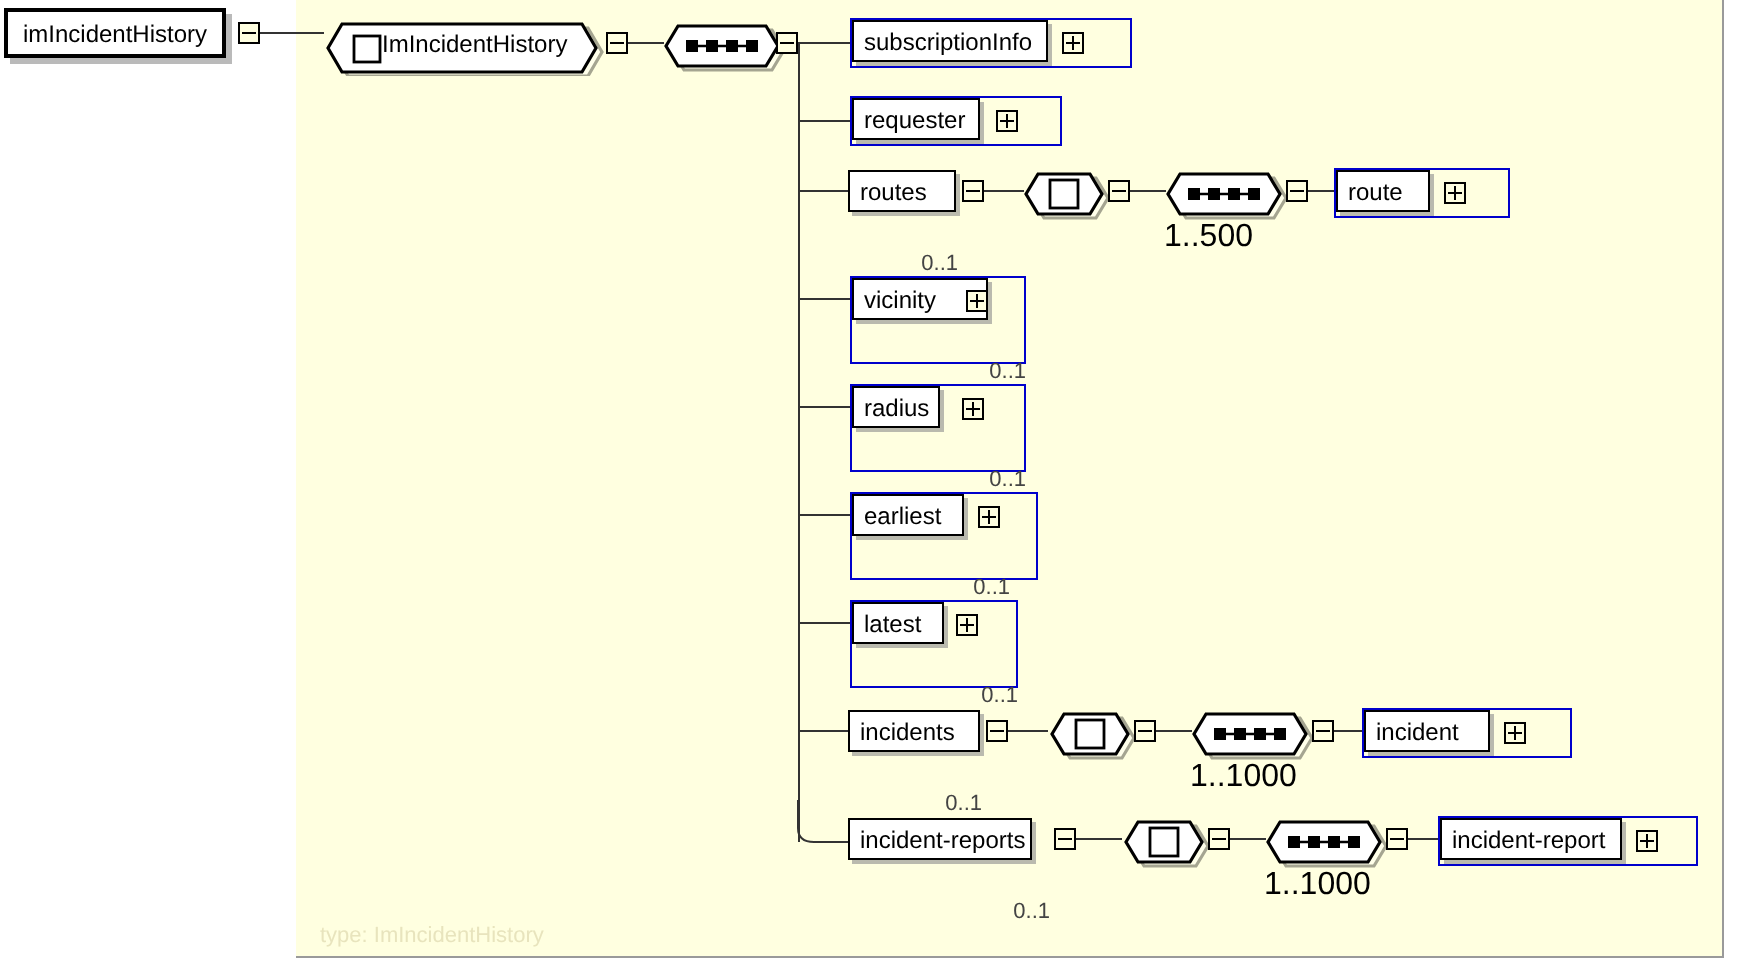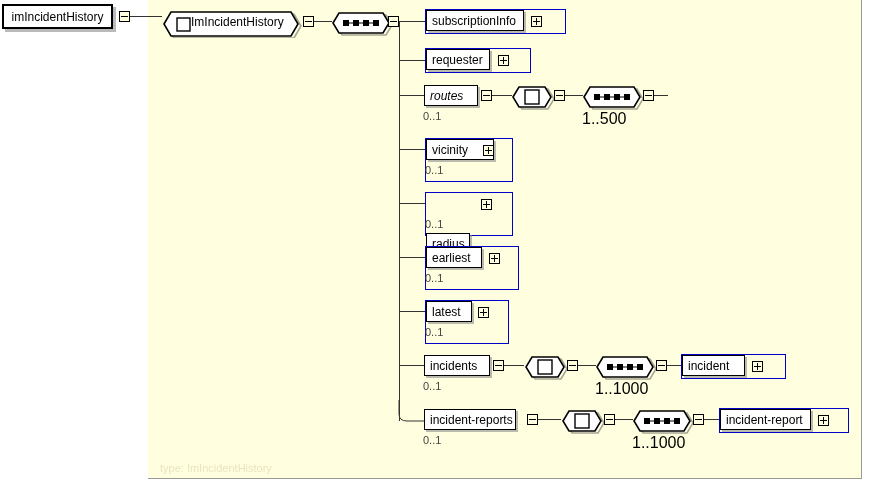--- a/index.html
+++ b/index.html
@@ -83,22 +83,22 @@
     padding: 0 5px;
     font-size: 12px;
     color: #000000;
     white-space: nowrap;
     box-shadow: 2px 2px 0 rgba(140,140,140,0.6);
   }
   .node .card {
     position: absolute;
     left: 0;
     width: 100%;
-    top: 26px;
-    text-align: left;
+    top: 42px;
+    text-align: right;
     font-size: 11px;
     color: #444444;
     white-space: nowrap;
   }
   
   .toggle {
     position: absolute;
     width: 11px;
     height: 11px;
     background: #ffffe0;
@@ -220,21 +220,21 @@
   </div>
 
   <div class="node" style="left:425px; top:9px; width:141px; height:25px;">
     <div class="frame blue" style="width:141px; height:25px;"></div>
     <div class="labelbox" style="width:98px;">subscriptionInfo</div>
     <div class="toggle plus" style="left:106px; top:7px;"></div>
   </div>
 
   <div class="node" style="left:423px; top:84px; width:56px; height:23px;">
     <div class="frame none" style="width:56px; height:23px;"></div>
-    <div class="labelbox" style="width:54px;font-style:italic;">routes</div>
+    <div class="labelbox" style="width:54px;">routes</div>
     <div class="card">0..1</div>
   </div>
   <div class="toggle" style="left:481px; top:90px;"></div>
   <div class="hline" style="left:492px; top:95px; width:20px;"></div>
 
   <div class="oct" style="left:511px; top:84px; width:42px; height:24px;">
     <svg width="46" height="28" viewBox="0 0 46 28">
       <path d="M2 13 L8 3 L34 3 L40 13 L34 23 L8 23 Z" fill="#ffffff" stroke="#000000" stroke-width="1.6" transform="translate(3,2)" opacity="0.35"></path>
       <path d="M2 13 L8 3 L34 3 L40 13 L34 23 L8 23 Z" fill="#ffffff" stroke="#000000" stroke-width="1.6"></path>
       <rect x="14" y="6" width="14" height="14" fill="#ffffff" stroke="#000000" stroke-width="1.4"></rect>
@@ -251,31 +251,36 @@
       <rect x="12" y="10" width="6" height="6" fill="#000000"></rect>
       <rect x="22" y="10" width="6" height="6" fill="#000000"></rect>
       <rect x="32" y="10" width="6" height="6" fill="#000000"></rect>
       <rect x="42" y="10" width="6" height="6" fill="#000000"></rect>
     </svg>
   </div>
   <div class="card" style="position:absolute; left:582px; top:110px; width:60px;">1..500</div>
   <div class="toggle" style="left:643px; top:90px;"></div>
   <div class="hline" style="left:654px; top:95px; width:14px;"></div>
 
+  <div class="node" style="left:667px; top:84px; width:88px; height:25px;">
+    <div class="frame blue" style="width:88px; height:25px;"></div>
+    <div class="labelbox" style="width:47px;">route</div>
+    <div class="toggle plus" style="left:55px; top:7px;"></div>
+  </div>
 
   <div class="node" style="left:425px; top:138px; width:88px; height:44px;">
     <div class="frame blue" style="width:88px; height:44px;"></div>
     <div class="labelbox" style="width:68px;">vicinity</div>
     <div class="toggle plus" style="left:58px; top:7px;"></div>
     <div class="card">0..1</div>
   </div>
 
   <div class="node" style="left:425px; top:192px; width:88px; height:44px;">
     <div class="frame blue" style="width:88px; height:44px;"></div>
-    <div class="labelbox" style="width:44px;margin-top:40px;">radius</div>
+    <div class="labelbox" style="width:44px;">radius</div>
     <div class="toggle plus" style="left:56px; top:7px;"></div>
     <div class="card">0..1</div>
   </div>
 
   <div class="node" style="left:425px; top:246px; width:80px; height:44px;">
     <div class="frame blue" style="width:94px; height:44px;"></div>
     <div class="labelbox" style="width:56px;">earliest</div>
     <div class="toggle plus" style="left:64px; top:7px;"></div>
     <div class="card">0..1</div>
   </div>

